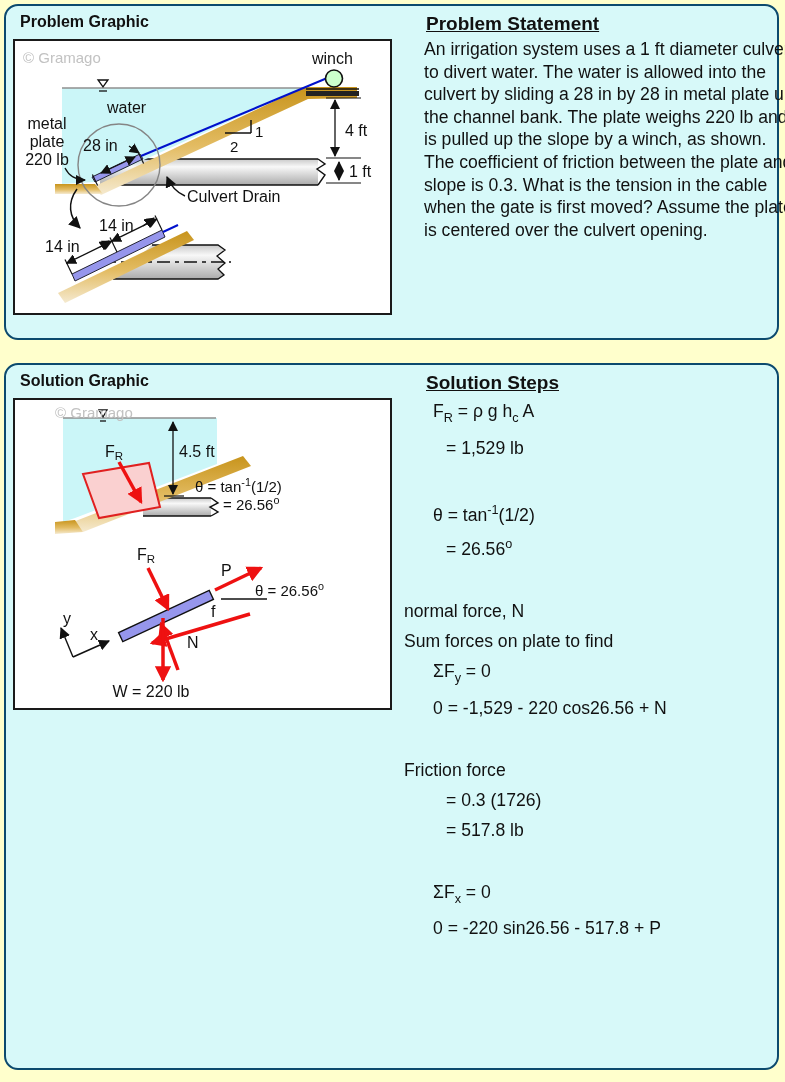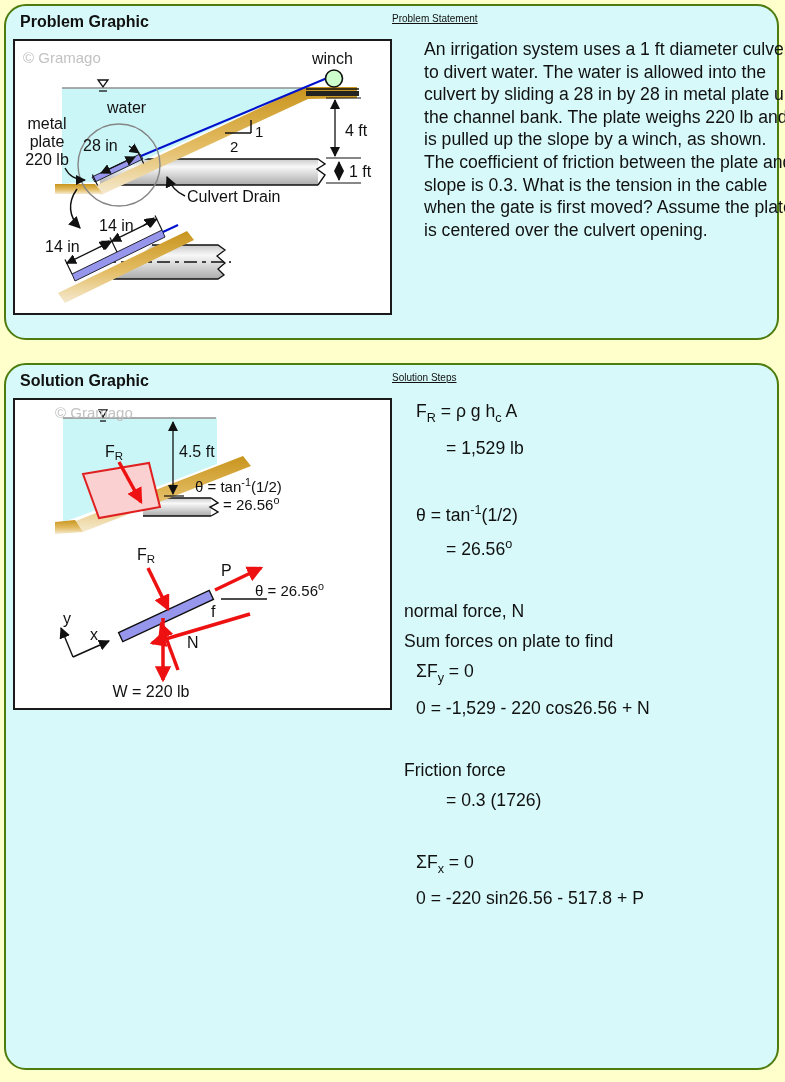--- a/index.html
+++ b/index.html
@@ -5,39 +5,39 @@
   html,body{margin:0;padding:0;}
   body{
     width:785px;height:1082px;position:relative;
     background:#FFFFCC;
     font-family:"Liberation Sans", sans-serif;
     color:#111;
   }
   .panel{
     position:absolute;left:4px;width:771px;
     background:#D7F9F9;
-    border:2px solid #4d7c0f;border-radius:22px;
+    border:2px solid #0c4a6e;border-radius:14px;
   }
   #problem-panel{top:4px;height:332px;}
   #solution-panel{top:363px;height:703px;}
   .gtitle{position:absolute;left:14px;top:7px;font-size:16px;font-weight:bold;}
-  .stitle{position:absolute;left:386px;top:7px;font-size:10px;font-weight:normal;text-decoration:underline;}
+  .stitle{position:absolute;left:420px;top:7px;font-size:19px;font-weight:bold;text-decoration:underline;}
   .gbox{position:absolute;background:#fff;border:2px solid #1a1a1a;}
   #problem-box{left:7px;top:33px;width:375px;height:272px;}
   #solution-box{left:7px;top:33px;width:375px;height:308px;}
   .statement{
     position:absolute;left:386px;top:32px;width:372px;
     font-size:17.6px;line-height:22.6px;margin-left:32px;
   }
   #steps{
     position:absolute;left:398px;top:31px;width:376px;
     font-size:17.6px;
   }
   .step{line-height:30px;white-space:nowrap;}
-  .ind1{margin-left:12px;}
+  .ind1{margin-left:29px;}
   .ind2{margin-left:42px;}
   .spacer{height:32px;}
   sub,sup{font-size:72%;}
   svg text{font-family:"Liberation Sans", sans-serif;fill:#111;}
   svg .lbl{font-size:16px;}
   svg .lbl15{font-size:15px;}
   svg .wm{font-size:15px;fill:#C2C2C2;}
 </style>
 </head>
 <body>
@@ -232,18 +232,19 @@
       <div class="step ind1">θ = tan<sup>-1</sup>(1/2)</div>
       <div class="step ind2">= 26.56<sup>o</sup></div>
       <div class="spacer"></div>
       <div class="step ind0">normal force, N</div>
       <div class="step ind0">Sum forces on plate to find</div>
       <div class="step ind1">ΣF<sub>y</sub> = 0</div>
       <div class="step ind1">0 = -1,529 - 220 cos26.56 + N</div>
       <div class="spacer"></div>
       <div class="step ind0">Friction force</div>
       <div class="step ind2">= 0.3 (1726)</div>
+      <div class="step ind2">= 517.8 lb</div>
       <div class="spacer"></div>
       <div class="step ind1">ΣF<sub>x</sub> = 0</div>
       <div class="step ind1">0 = -220 sin26.56 - 517.8 + P</div>
       <div class="spacer"></div>
     </div>
 </div>
 
 </body></html>

